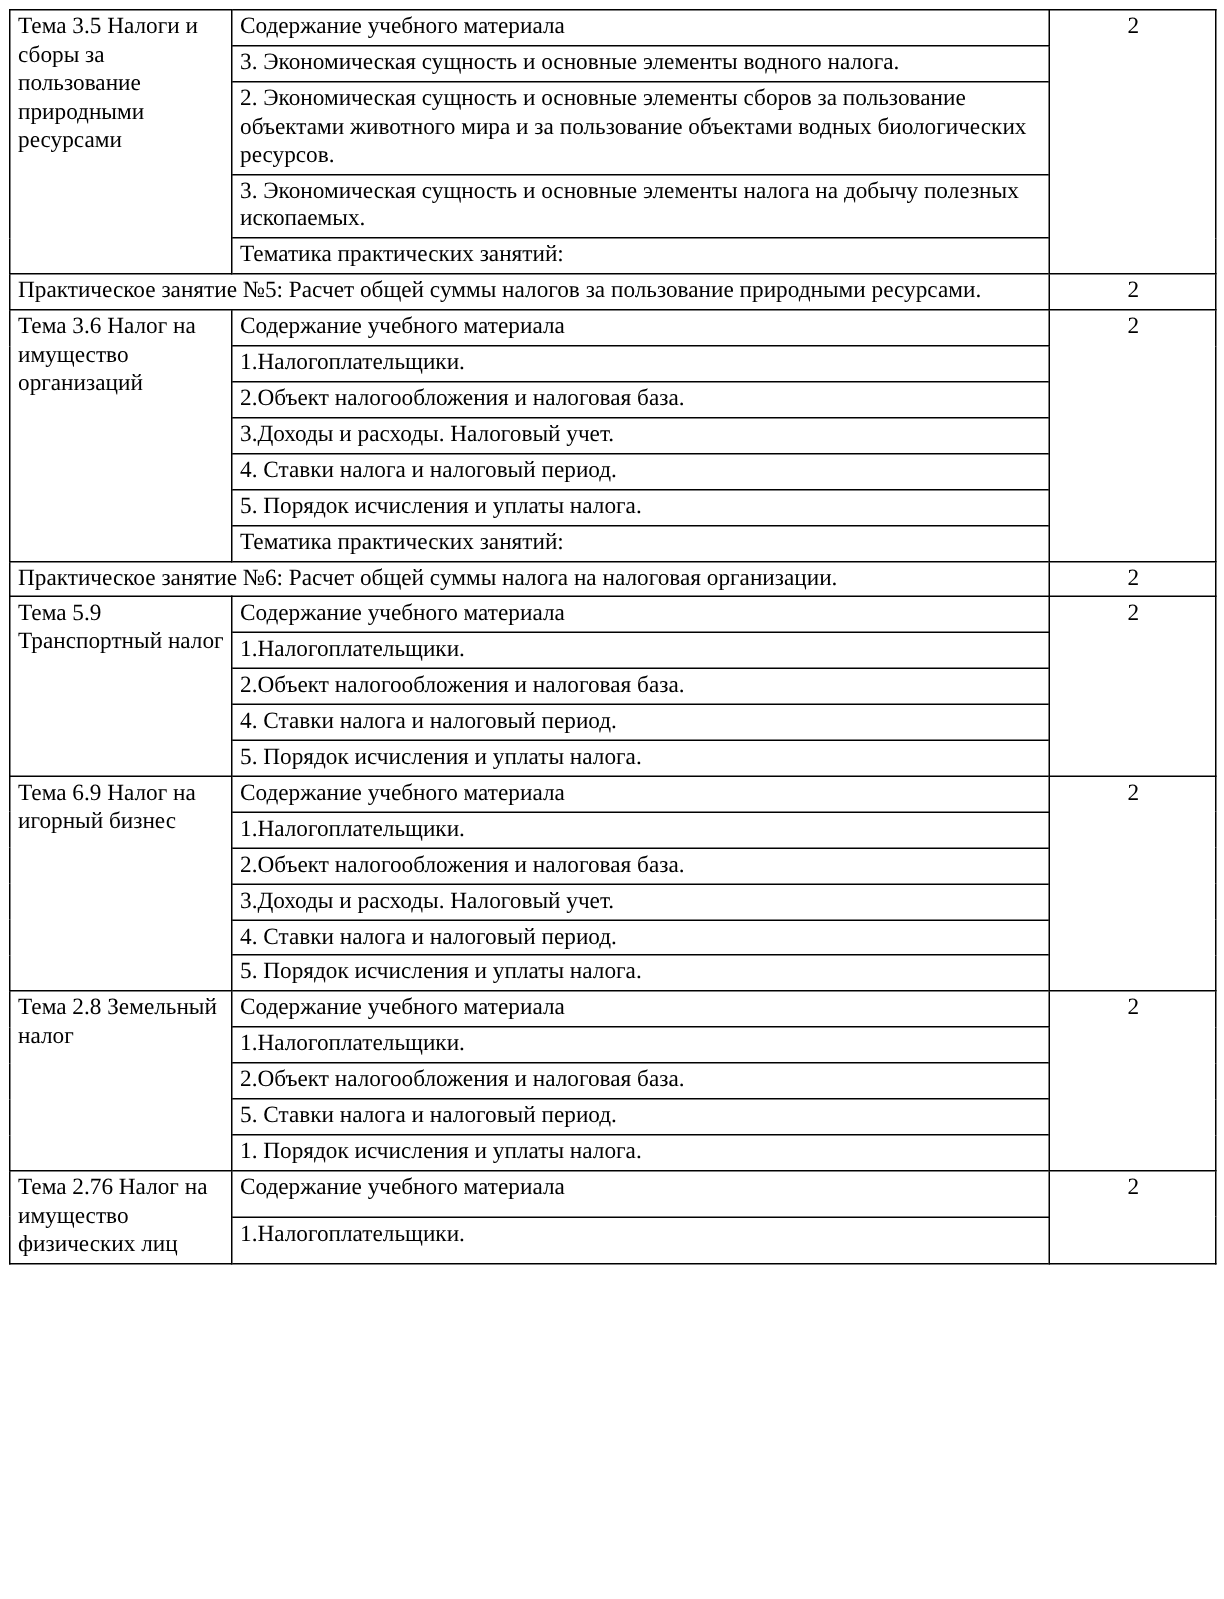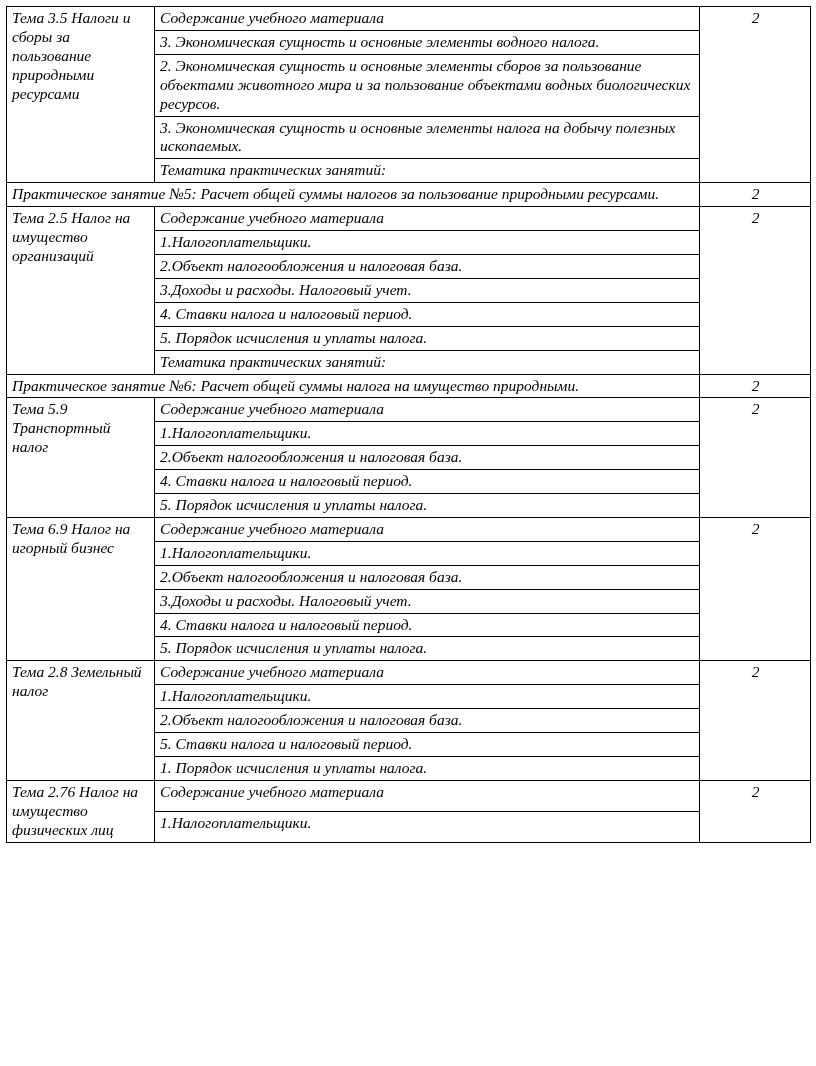--- a/index.html
+++ b/index.html
@@ -12,21 +12,20 @@
     height: 1066px;
     font-family: "Liberation Serif", "DejaVu Serif", serif;
     color: #000000;
   }
   .page {
     position: relative;
     width: 713px;
     height: 1066px;
     box-sizing: border-box;
     padding: 6px 25px 0 6px;
-    font-style: italic;
   }
   table.doc-table {
     border-collapse: collapse;
     width: 804px;
     table-layout: fixed;
   }
   table.doc-table td {
     border: 1px solid #000000;
     vertical-align: top;
     font-size: 15.5px;
@@ -75,21 +74,21 @@
       <tr>
         <td class="col-content">Тематика практических занятий:</td>
       </tr>
 
       <tr>
         <td class="cell-wide" colspan="2">Практическое занятие №5: Расчет общей суммы налогов за пользование природными ресурсами.</td>
         <td class="col-hours cell-hours">2</td>
       </tr>
 
       <tr>
-        <td class="col-theme" rowspan="7">Тема 2.5 Налог на имущество организаций</td>
+        <td class="col-theme" rowspan="7">Тема 3.6 Налог на имущество организаций</td>
         <td class="col-content">Содержание учебного материала</td>
         <td class="col-hours cell-hours" rowspan="7">2</td>
       </tr>
       <tr>
         <td class="col-content">1.Налогоплательщики.</td>
       </tr>
       <tr>
         <td class="col-content">2.Объект налогообложения и налоговая база.</td>
       </tr>
       <tr>
@@ -99,21 +98,21 @@
         <td class="col-content">4. Ставки налога и налоговый период.</td>
       </tr>
       <tr>
         <td class="col-content">5. Порядок исчисления и уплаты налога.</td>
       </tr>
       <tr>
         <td class="col-content">Тематика практических занятий:</td>
       </tr>
 
       <tr>
-        <td class="cell-wide" colspan="2">Практическое занятие №6: Расчет общей суммы налога на имущество природными.</td>
+        <td class="cell-wide" colspan="2">Практическое занятие №6: Расчет общей суммы налога на налоговая организации.</td>
         <td class="col-hours cell-hours">2</td>
       </tr>
 
       <tr>
         <td class="col-theme" rowspan="5">Тема 5.9 Транспортный налог</td>
         <td class="col-content">Содержание учебного материала</td>
         <td class="col-hours cell-hours" rowspan="5">2</td>
       </tr>
       <tr>
         <td class="col-content">1.Налогоплательщики.</td>

